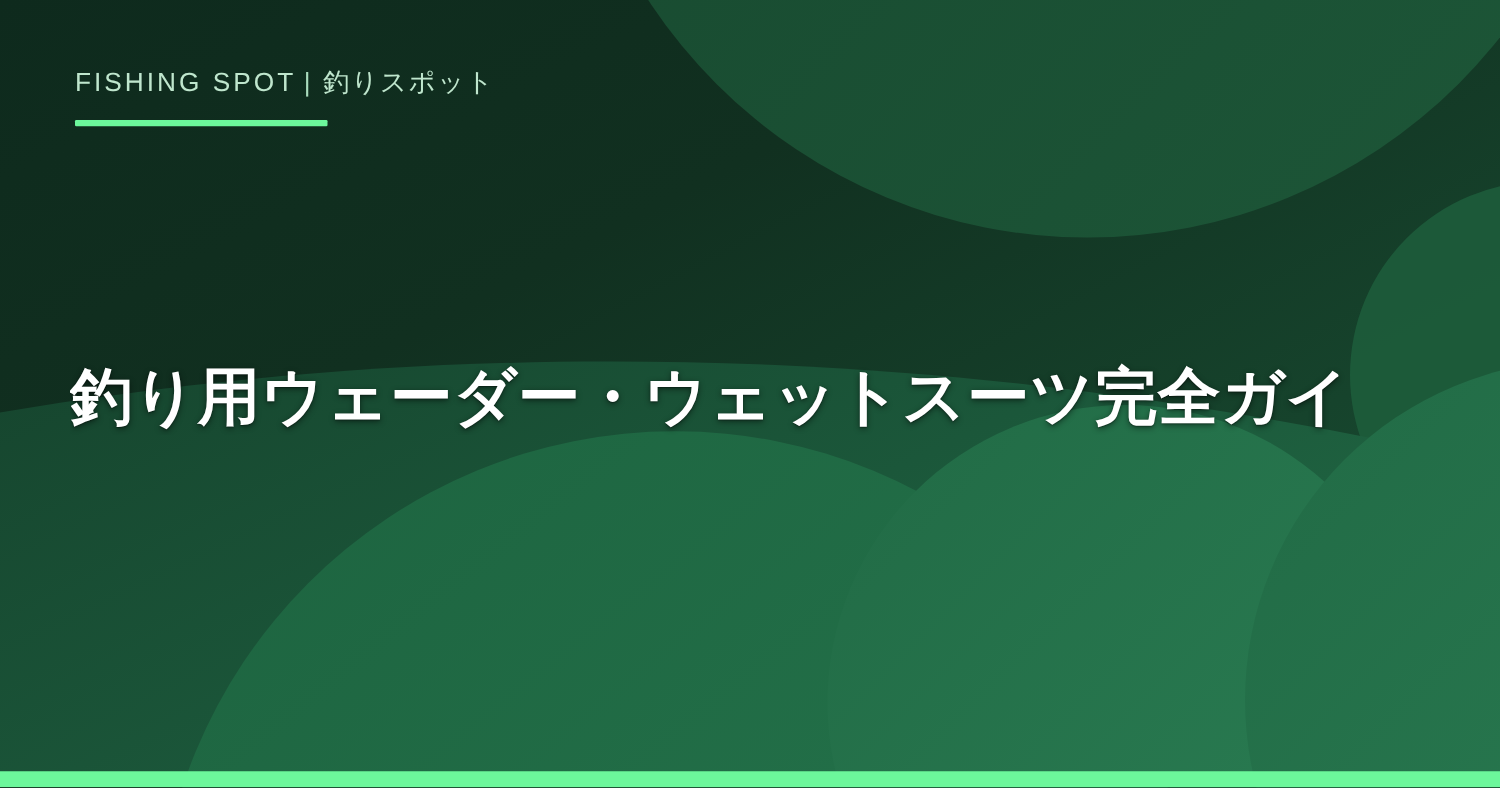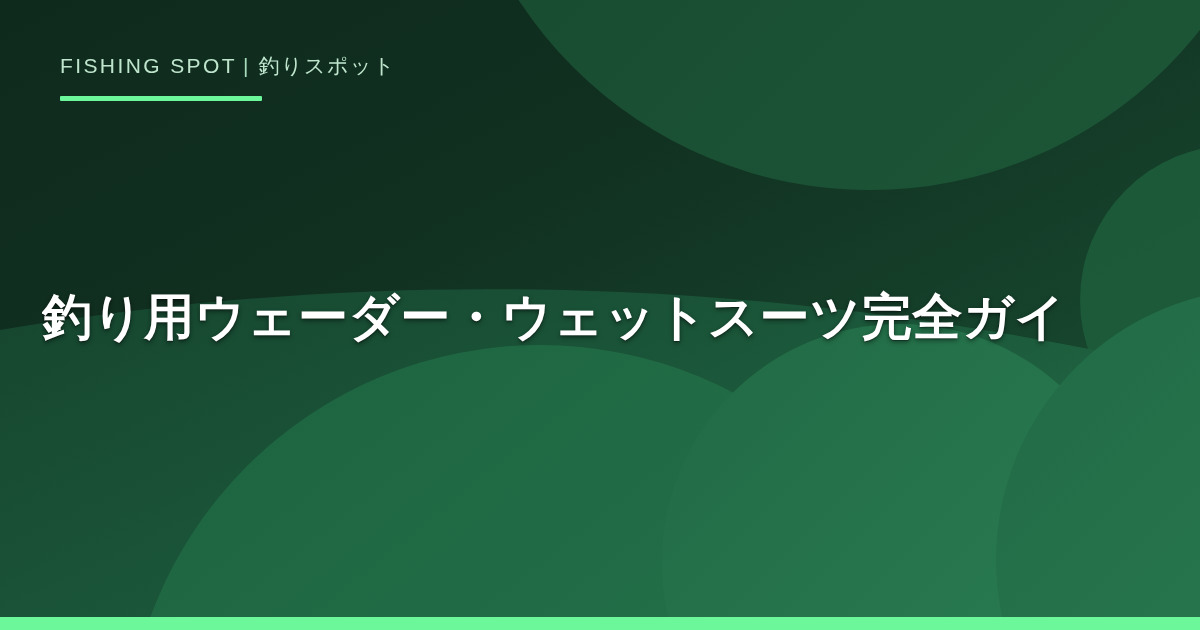--- a/index.html
+++ b/index.html
@@ -61,21 +61,21 @@
     left: 60px;
     top: 96px;
     width: 202px;
     height: 5px;
     background: #6cf79b;
     border-radius: 1px;
   }
 
   .title {
     position: absolute;
-    left: 42px;
+    left: 56px;
     top: 252px;
     width: 1110px;
     font-family: "DejaVu Sans", "Liberation Sans", sans-serif;
     font-size: 50px;
     line-height: 62px;
     font-weight: 700;
     color: #ffffff;
     letter-spacing: 0.5px;
     white-space: nowrap;
     overflow: hidden;

